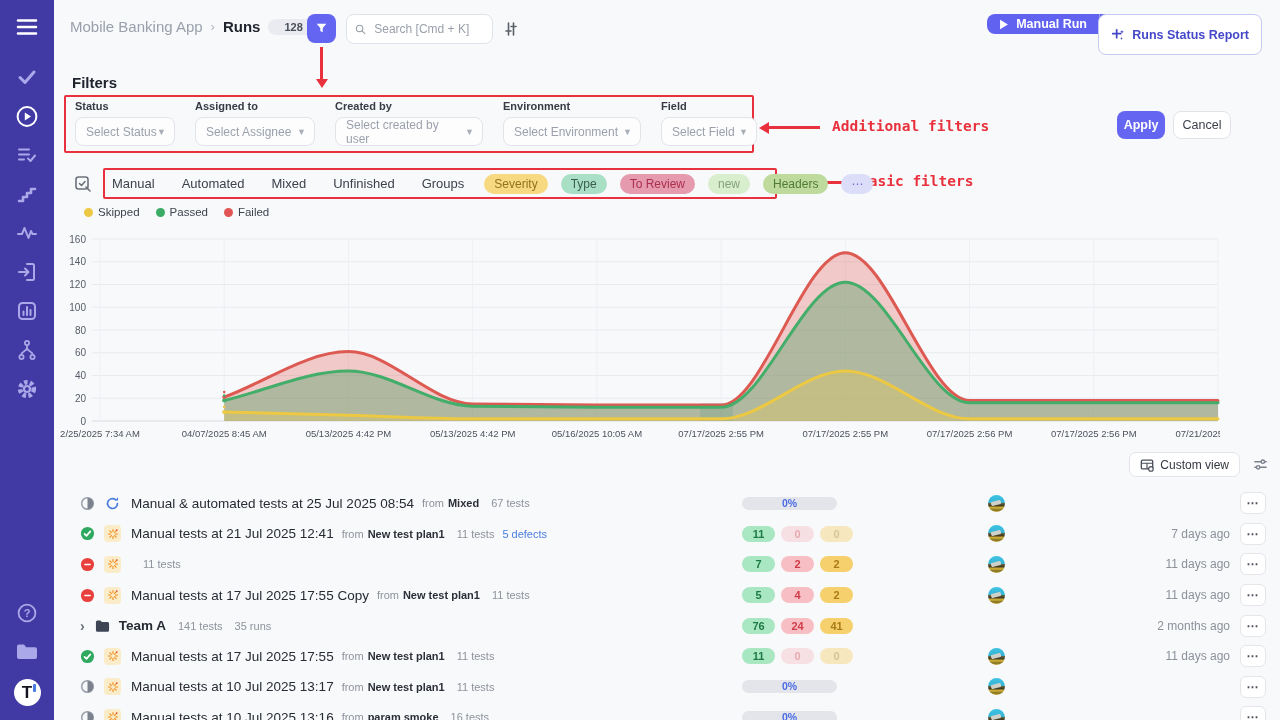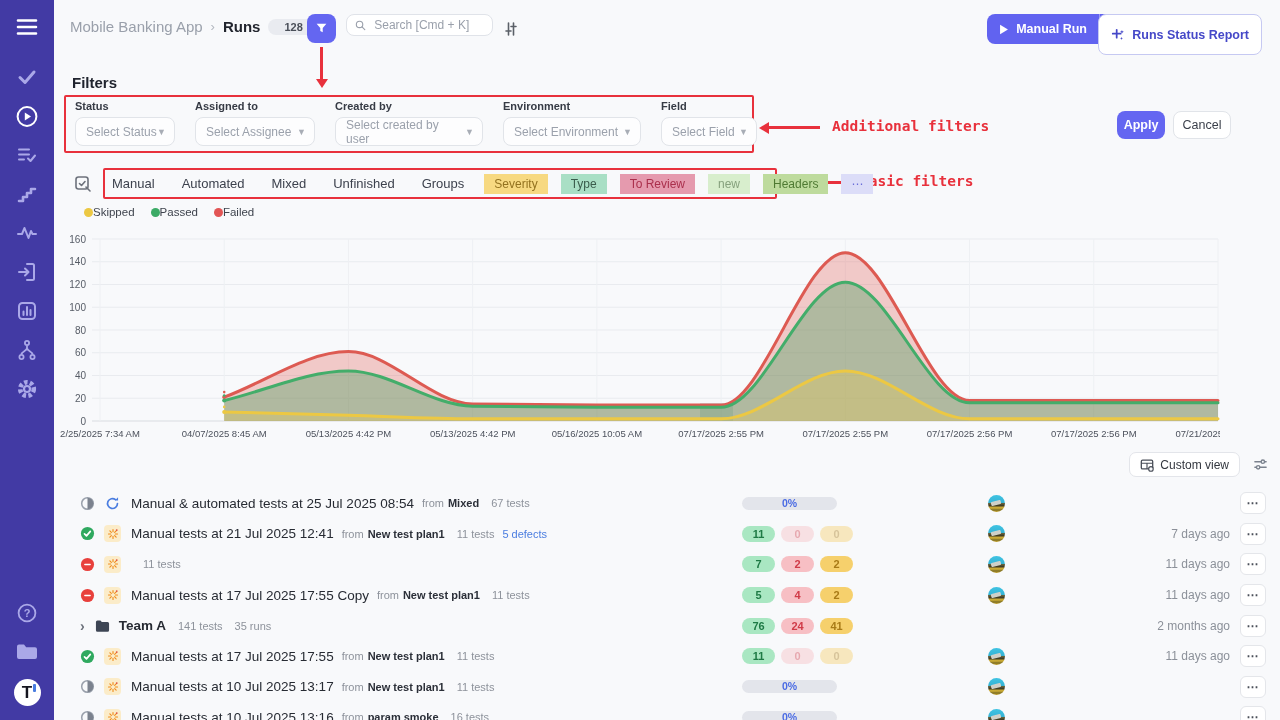--- a/index.html
+++ b/index.html
@@ -15,26 +15,26 @@
   .sb-logo{width:27px;height:27px;border-radius:50%;background:#fff;display:flex;align-items:center;justify-content:center;
     font-weight:800;font-size:17px;color:#15151f;position:relative;}
   .sb-logo i{position:absolute;right:5px;top:5px;width:3px;height:8px;background:#4a7de0;border-radius:1px;font-style:normal;}
   
   .crumb{left:70px;top:18px;display:flex;align-items:center;gap:8px;font-size:15px;}
   .crumb .proj{color:#9aa0ab;font-weight:400;}
   .crumb .sep{color:#b3b8c0;font-size:13px;}
   .crumb .page{color:#22252e;font-weight:700;}
   .badge128{background:#e9ebf0;color:#4a4f59;font-size:11px;font-weight:700;border-radius:9px;padding:2px 16px;}
   .btn-funnel{left:307px;top:14px;width:29px;height:29px;border-radius:8px;background:#6466f1;display:flex;align-items:center;justify-content:center;cursor:pointer;}
-  .searchbox{left:346px;top:14px;width:147px;height:22px;background:#fff;border:1px solid #e0e3e9;border-radius:8px;
+  .searchbox{left:346px;top:14px;width:147px;height:30px;background:#fff;border:1px solid #e0e3e9;border-radius:8px;
     display:flex;align-items:center;padding:0 8px;gap:6px;}
   .searchbox input{border:0;outline:0;width:100%;font-size:12px;color:#3a3f49;background:transparent;font-family:"Liberation Sans",sans-serif;}
   .searchbox input::placeholder{color:#9aa0ab;}
   .hdr-tune{left:503px;top:21px;cursor:pointer;}
-  .btn-run{right:154px;top:14px;height:30px;background:#6163f0;border-radius:8px;display:flex;align-items:center;color:#fff;
+  .btn-run{right:154px;top:14px;height:20px;background:#6163f0;border-radius:8px;display:flex;align-items:center;color:#fff;
     font-size:12.5px;font-weight:700;cursor:pointer;}
   .btn-run .main{display:flex;align-items:center;gap:7px;padding:0 12px;}
   .btn-run .dd{border-left:1px solid rgba(255,255,255,.35);padding:0 8px;height:100%;display:flex;align-items:center;}
   .btn-report{right:18px;top:14px;height:41px;background:#fff;border:1px solid #c6c9f2;border-radius:8px;display:flex;align-items:center;
     gap:7px;padding:0 12px;color:#4548c8;font-size:12.5px;font-weight:700;cursor:pointer;}
   
   .filters-title{left:72px;top:74px;font-size:15px;font-weight:700;color:#20242e;}
   .redbox{border:2.5px solid #e8313c;border-radius:2px;}
   .box1{left:64px;top:95px;width:690px;height:58px;}
   .box2{left:103px;top:168px;width:674px;height:31px;}
@@ -53,24 +53,24 @@
   .arrow-left::before{content:'';position:absolute;left:-9px;top:-4.5px;border-right:10px solid #e8313c;
     border-top:6px solid transparent;border-bottom:6px solid transparent;}
   .arrow-down{position:absolute;width:3px;background:#e8313c;}
   .arrow-down::after{content:'';position:absolute;bottom:-8px;left:-4.5px;border-top:9px solid #e8313c;
     border-left:6px solid transparent;border-right:6px solid transparent;}
   
   .basic-row{left:74px;top:169px;height:29px;display:flex;align-items:center;}
   .tabs{display:flex;gap:27px;margin-left:20px;}
   .tab{font-size:13px;color:#3c414d;font-weight:500;cursor:pointer;white-space:nowrap;}
   .tags{display:flex;gap:13px;margin-left:20px;align-items:center;}
-  .tag{font-size:12px;font-weight:500;border-radius:0;padding:3px 10px;cursor:pointer;white-space:nowrap;}
+  .tag{font-size:12px;font-weight:500;border-radius:10px;padding:3px 10px;cursor:pointer;white-space:nowrap;}
   
   .legend{left:84px;top:206px;display:flex;gap:16px;align-items:center;}
-  .legend .li{display:flex;align-items:center;font-size:11.5px;color:#3f444e;}
+  .legend .li{display:flex;align-items:center;gap:5px;font-size:11.5px;color:#3f444e;}
   .legend .dot{width:9px;height:9px;border-radius:50%;}
   #chart{left:60px;top:226px;}
   
   .btn-cview{right:40px;top:452px;height:25px;background:#fff;border:1px solid #e3e5ea;border-radius:7px;display:flex;
     align-items:center;gap:6px;padding:0 10px;font-size:12px;color:#33373f;cursor:pointer;}
   .cview-tune{right:12px;top:457px;cursor:pointer;}
   
   .runs{left:60px;top:488px;width:1212px;}
   .run-row{height:30.6px;position:relative;display:flex;align-items:center;padding-left:20px;}
   .r-ico{width:15px;height:15px;margin-right:9px;flex:0 0 auto;display:flex;align-items:center;justify-content:center;}

